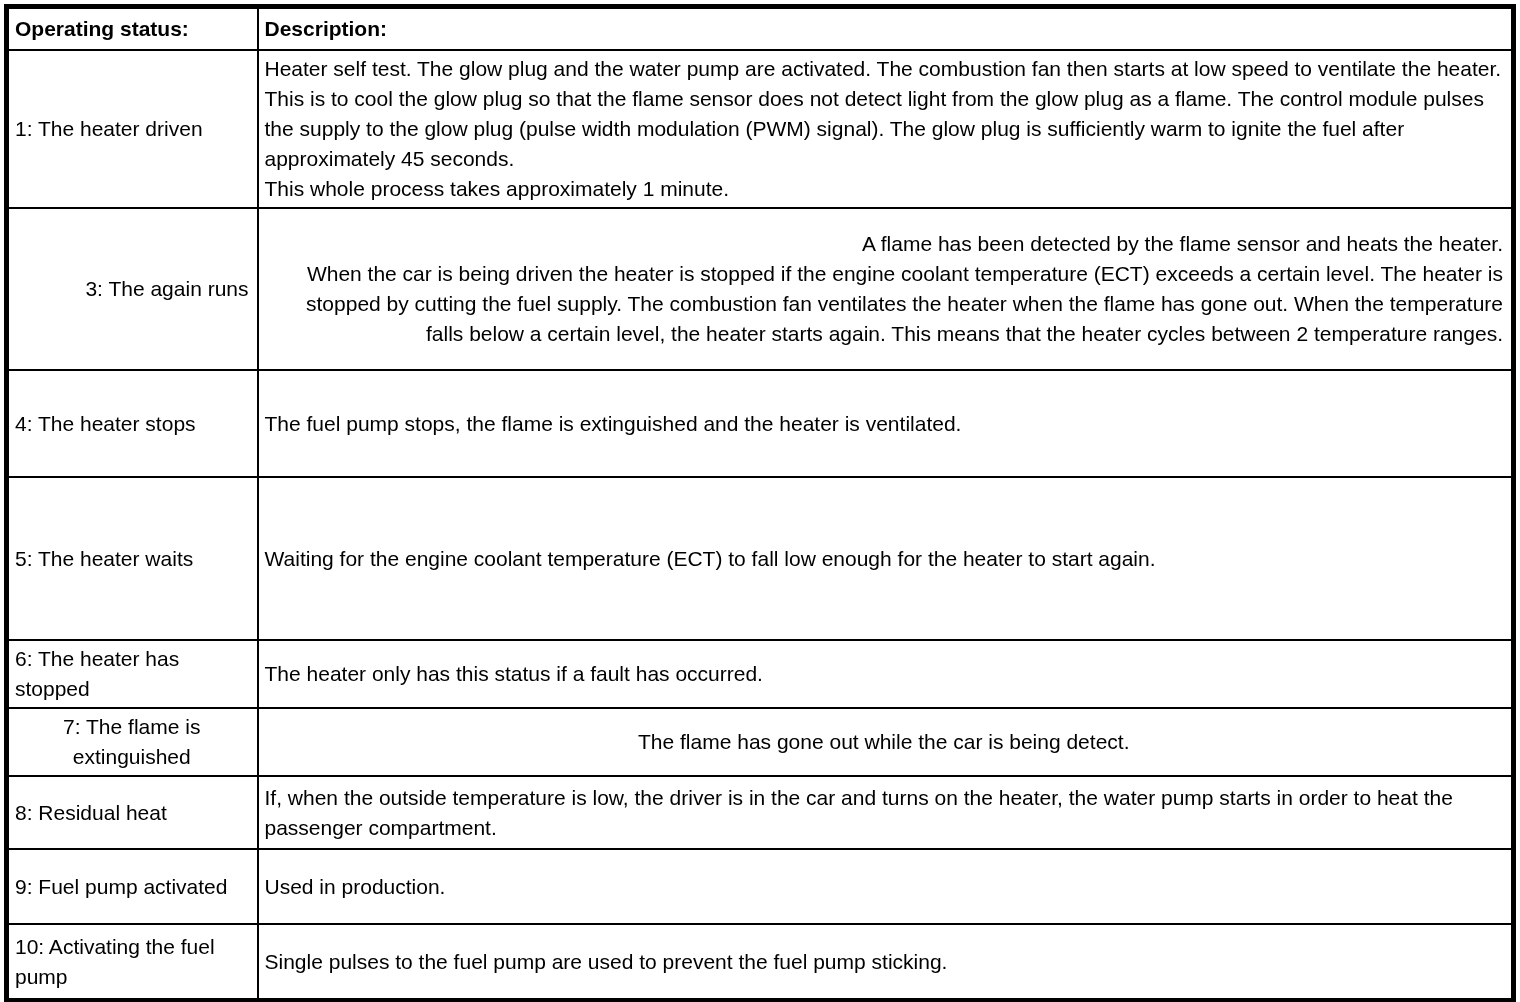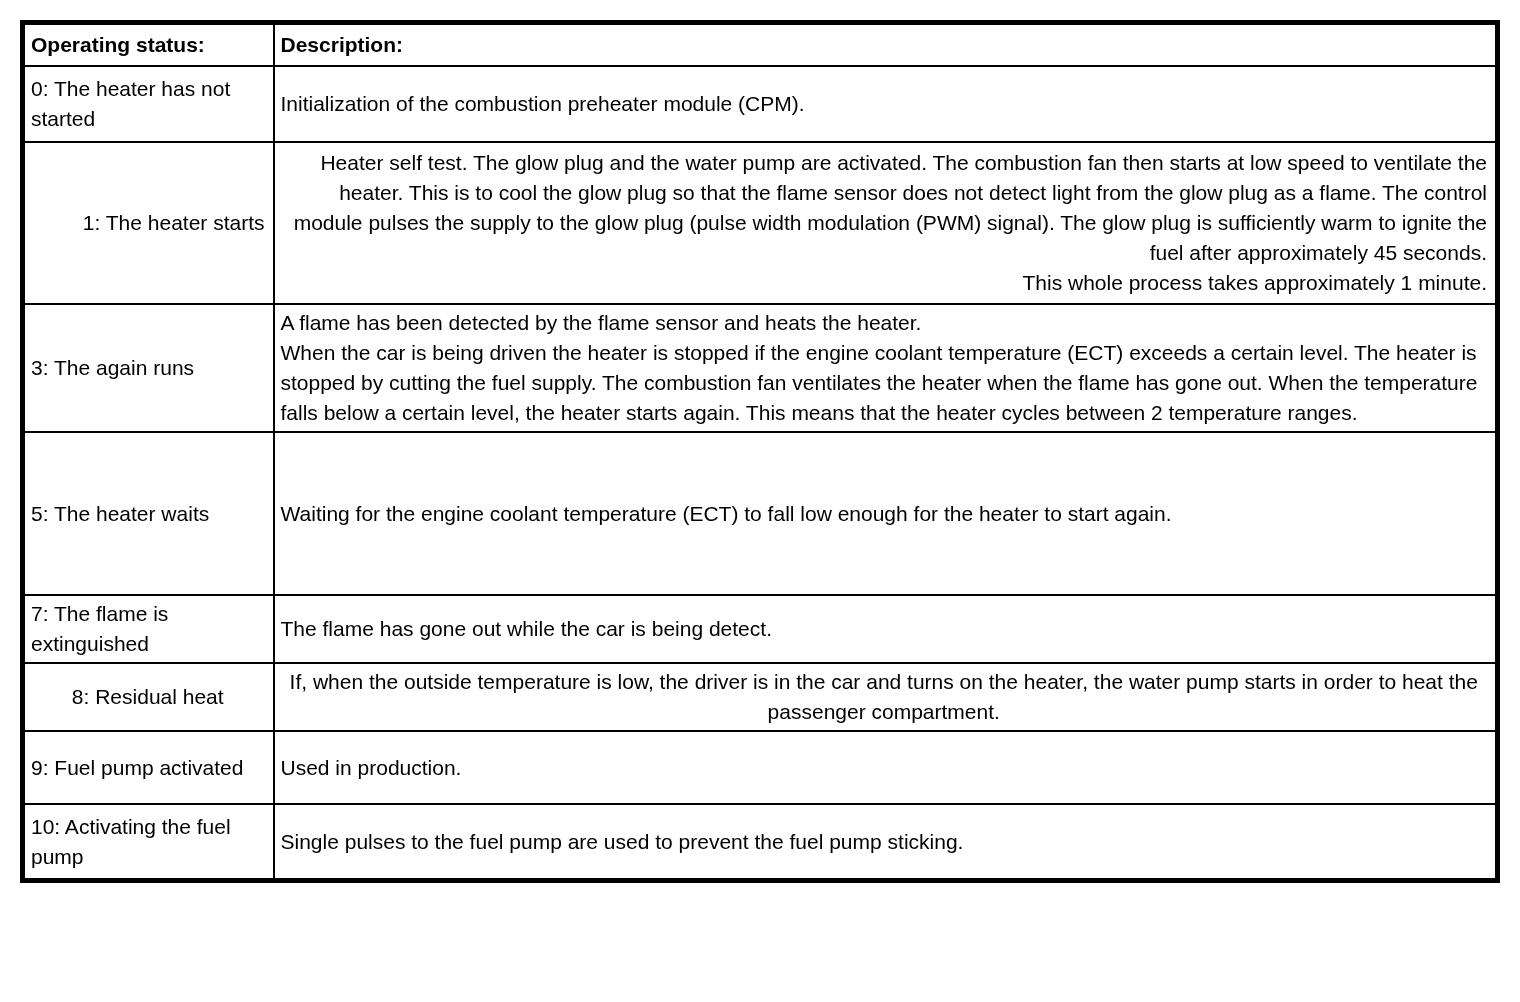--- a/index.html
+++ b/index.html
@@ -6,21 +6,21 @@
     margin: 0;
     padding: 0;
     background: #ffffff;
     font-family: "Liberation Sans", "DejaVu Sans", sans-serif;
   }
   .page {
     width: 1520px;
     height: 1002px;
     background: #ffffff;
     box-sizing: border-box;
-    padding: 20px;
+    padding: 4px;
   }
   table.status-table {
     border-collapse: collapse;
     width: 100%;
     table-layout: fixed;
     border: 5px solid #000000;
   }
   table.status-table th,
   table.status-table td {
     border: 2px solid #000000;
@@ -62,37 +62,41 @@
       <col class="desc-col">
     </colgroup>
     <thead>
       <tr>
         <th>Operating status:</th>
         <th>Description:</th>
       </tr>
     </thead>
     <tbody id="table-body">
 
-    <tr>
-          <td class="status-cell">0: The heater has not started</td>
-          <td class="description-cell">Initialization of the combustion preheater module (CPM).</td>
-        </tr>
         <tr>
-          <td class="status-cell">1: The heater starts</td>
+          <td class="status-cell">1: The heater driven</td>
           <td class="description-cell">Heater self test. The glow plug and the water pump are activated. The combustion fan then starts at low speed to ventilate the heater. This is to cool the glow plug so that the flame sensor does not detect light from the glow plug as a flame. The control module pulses the supply to the glow plug (pulse width modulation (PWM) signal). The glow plug is sufficiently warm to ignite the fuel after approximately 45 seconds.
 This whole process takes approximately 1 minute.</td>
         </tr>
         <tr>
           <td class="status-cell">3: The again runs</td>
           <td class="description-cell">A flame has been detected by the flame sensor and heats the heater.
 When the car is being driven the heater is stopped if the engine coolant temperature (ECT) exceeds a certain level. The heater is stopped by cutting the fuel supply. The combustion fan ventilates the heater when the flame has gone out. When the temperature falls below a certain level, the heater starts again. This means that the heater cycles between 2 temperature ranges.</td>
         </tr>
         <tr>
+          <td class="status-cell">4: The heater stops</td>
+          <td class="description-cell">The fuel pump stops, the flame is extinguished and the heater is ventilated.</td>
+        </tr>
+        <tr>
           <td class="status-cell">5: The heater waits</td>
           <td class="description-cell">Waiting for the engine coolant temperature (ECT) to fall low enough for the heater to start again.</td>
+        </tr>
+        <tr>
+          <td class="status-cell">6: The heater has stopped</td>
+          <td class="description-cell">The heater only has this status if a fault has occurred.</td>
         </tr>
         <tr>
           <td class="status-cell">7: The flame is extinguished</td>
           <td class="description-cell">The flame has gone out while the car is being detect.</td>
         </tr>
         <tr>
           <td class="status-cell">8: Residual heat</td>
           <td class="description-cell">If, when the outside temperature is low, the driver is in the car and turns on the heater, the water pump starts in order to heat the passenger compartment.</td>
         </tr>
         <tr>

